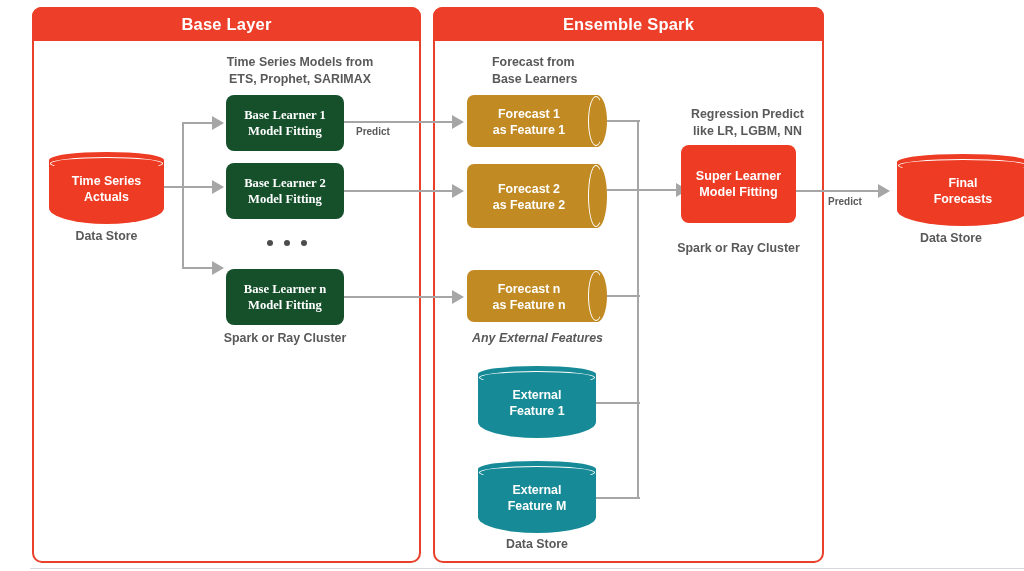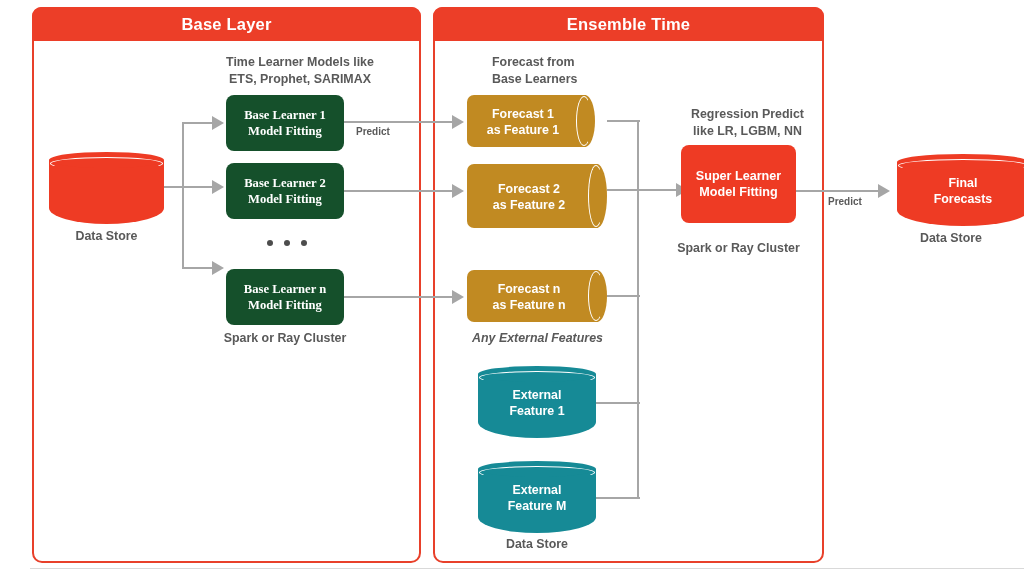--- a/index.html
+++ b/index.html
@@ -189,31 +189,33 @@
 <div id="canvas">
 
   <div class="panel" style="left:32px;top:7px;width:389px;height:556px;">
     <div class="panel-header" style="width:389px;">
       <span>Base Layer</span>
     </div>
   </div>
 
   <div class="panel" style="left:433px;top:7px;width:391px;height:556px;">
     <div class="panel-header" style="width:391px;">
-      <span>Ensemble Time</span>
+      <span>Ensemble Spark</span>
     </div>
   </div>
 
-  <div class="caption ctr" style="left:185px;top:54px;width:230px;">Time Learner Models like
+  <div class="caption ctr" style="left:185px;top:54px;width:230px;">Time Series Models from
 ETS, Prophet, SARIMAX</div>
 
   <div class="cyl-v" style="left:49px;top:152px;width:115px;height:72px;">
     <div class="body" style="background:#ee3b24;"></div>
     <div class="top" style="background:#ee3b24;"></div>
     <div class="rim"></div>
+    <div class="txt">Time Series
+Actuals</div>
   </div>
   <div class="caption ctr" style="left:49px;top:228px;width:115px;">Data Store</div>
 
   <div class="hline" style="left:164px;top:186px;width:40px;"></div>
   <div class="vline" style="left:182px;top:124px;height:145px;"></div>
   <div class="hline" style="left:182px;top:122px;width:32px;"></div>
   <div class="hline" style="left:182px;top:186px;width:32px;"></div>
   <div class="hline" style="left:182px;top:267px;width:32px;"></div>
   <div class="arrow" style="left:212px;top:116px;"></div>
   <div class="arrow" style="left:212px;top:180px;"></div>
@@ -246,21 +248,21 @@
 
   <div class="hline" style="left:344px;top:190px;width:110px;"></div>
   <div class="arrow" style="left:452px;top:184px;"></div>
 
   <div class="hline" style="left:344px;top:296px;width:110px;"></div>
   <div class="arrow" style="left:452px;top:290px;"></div>
 
   <div class="caption lft" style="left:492px;top:54px;width:180px;">Forecast from
 Base Learners</div>
 
-  <div class="cyl-h" style="left:467px;top:95px;width:128px;height:52px;">
+  <div class="cyl-h" style="left:467px;top:95px;width:140px;height:52px;">
     <div class="body" style="background:#c18a22;"></div>
     <div class="cap" style="background:#c18a22;"></div>
     <div class="rim"></div>
     <div class="txt">Forecast 1
 as Feature 1</div>
   </div>
 
   <div class="cyl-h" style="left:467px;top:164px;width:140px;height:64px;">
     <div class="body" style="background:#c18a22;"></div>
     <div class="cap" style="background:#c18a22;"></div>

